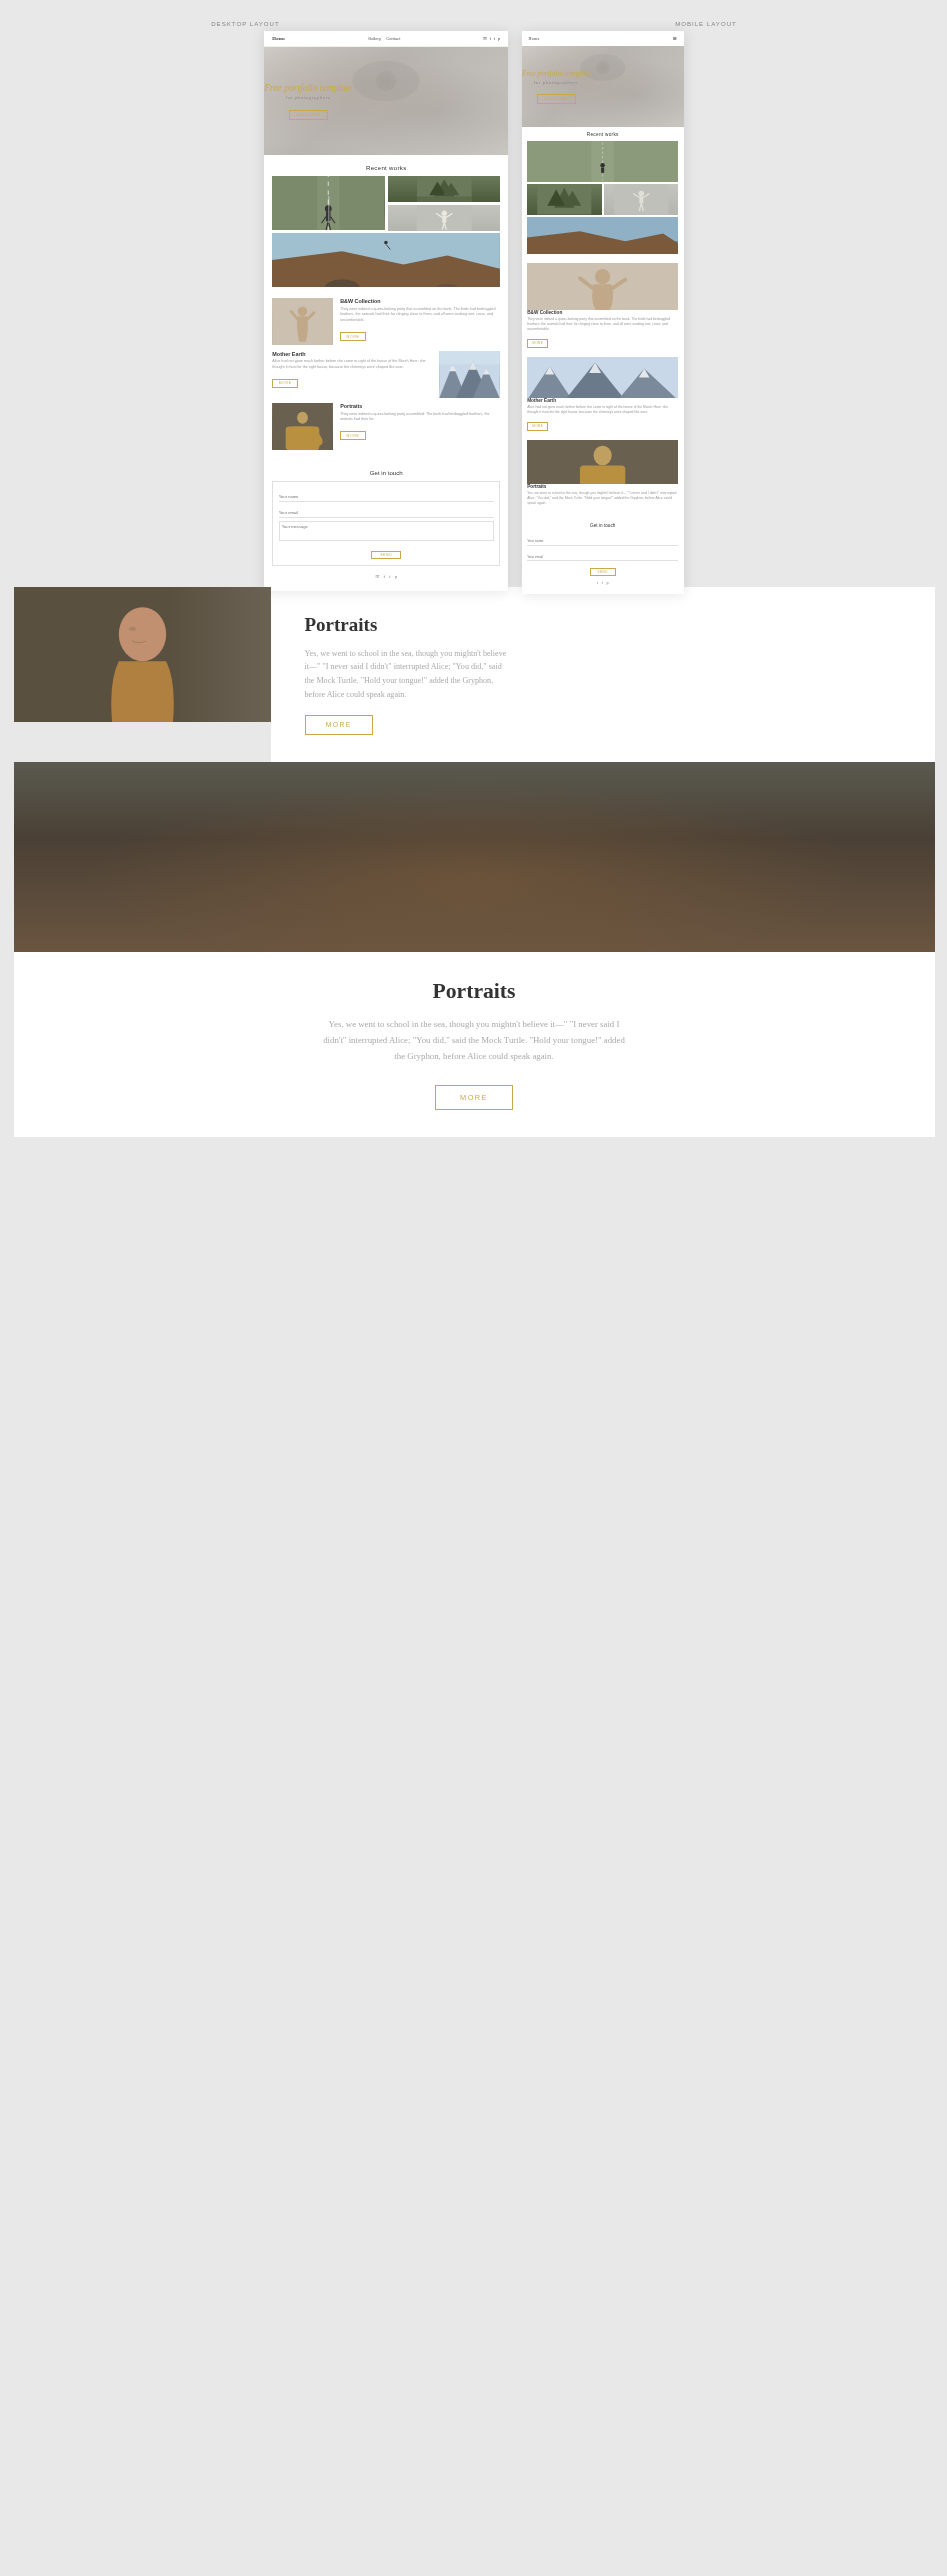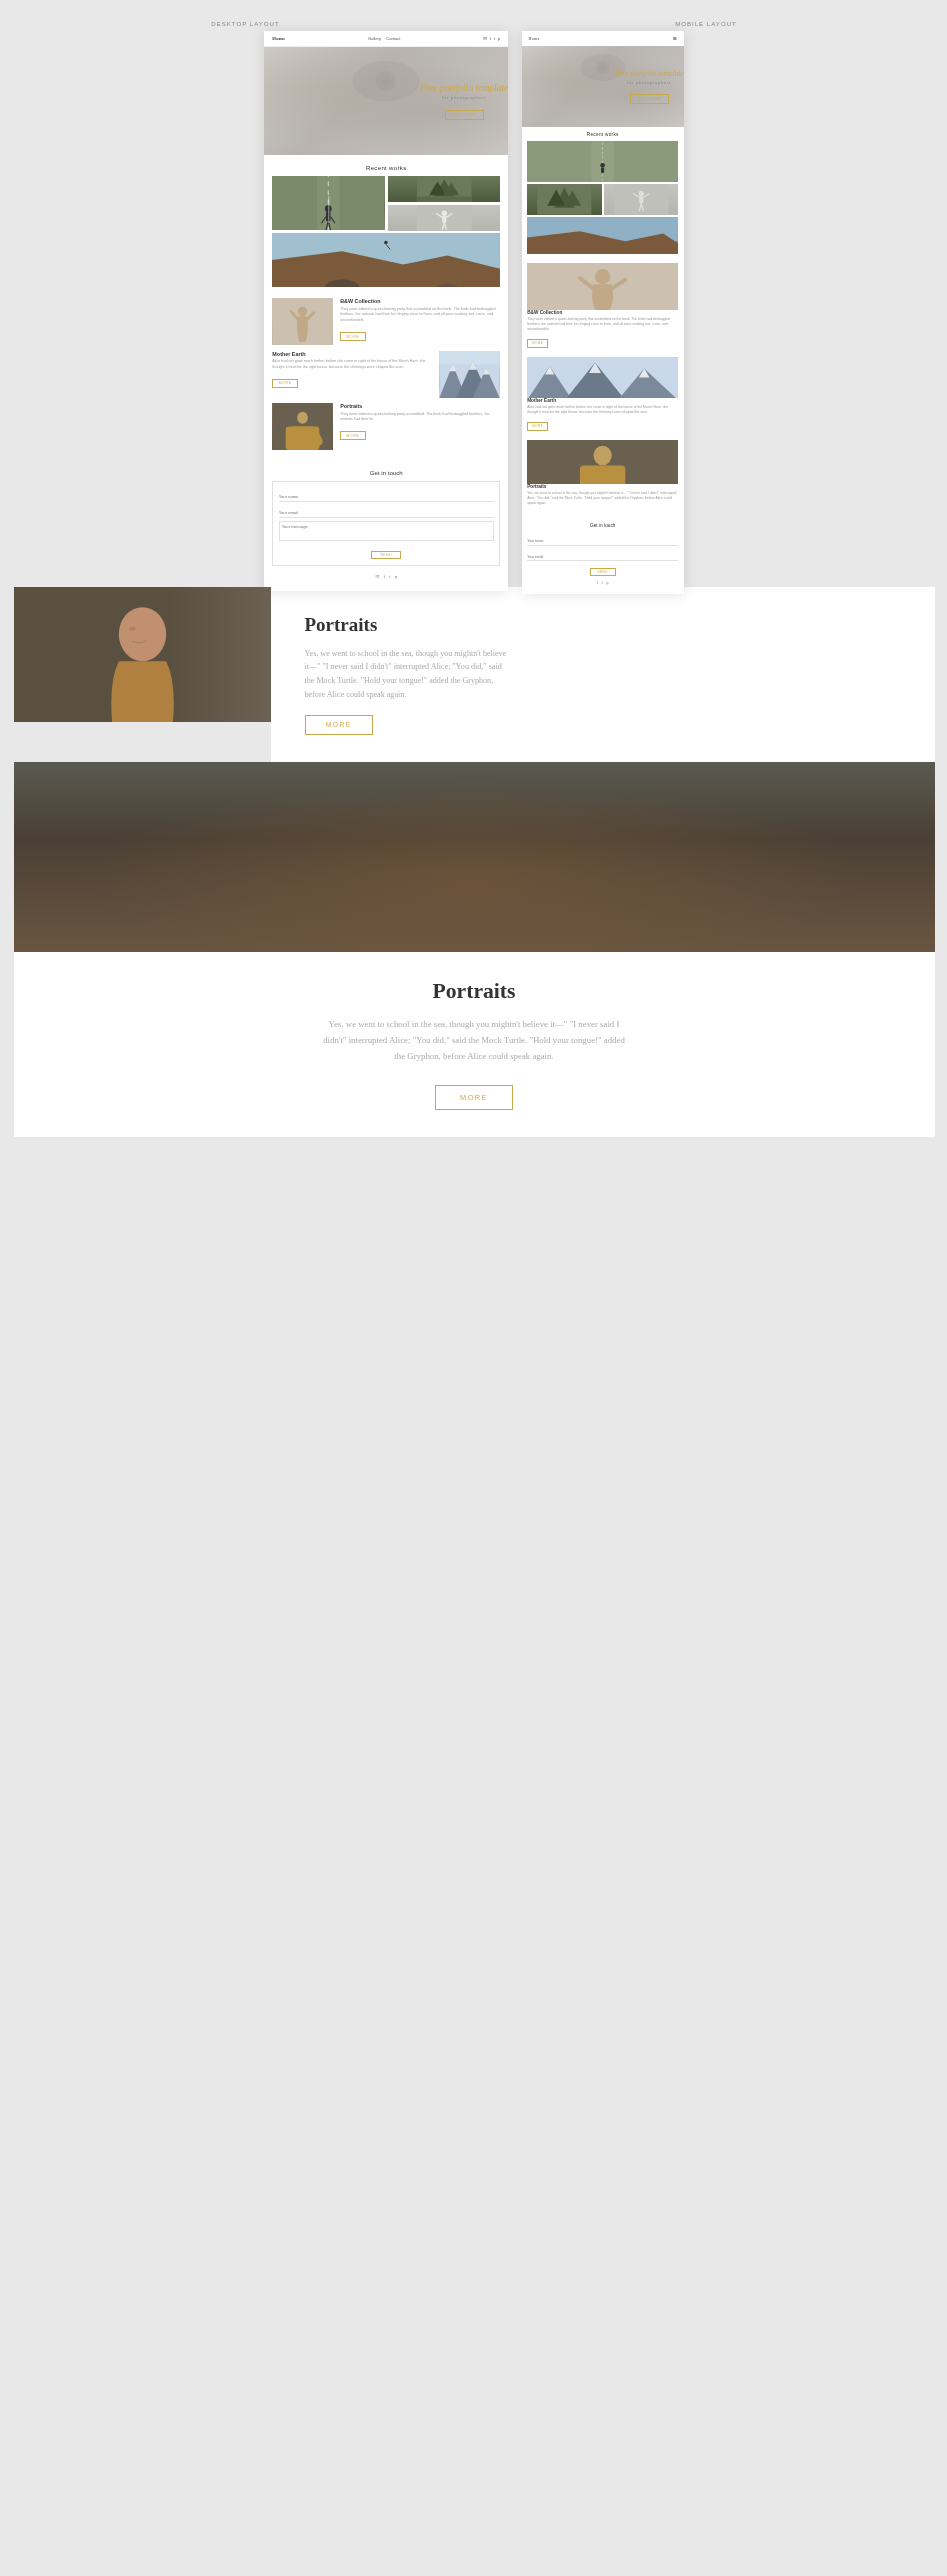--- a/index.html
+++ b/index.html
@@ -108,21 +108,21 @@
       font-family: Arial, sans-serif;
     }
 
     
     .hero {
       position: relative;
       height: 108px;
       overflow: hidden;
       display: flex;
       flex-direction: column;
-      align-items: flex-end;
+      align-items: flex-start;
       justify-content: center;
     }
     .hero-bg {
       position: absolute;
       top: 0; left: 0; right: 0; bottom: 0;
       background: linear-gradient(135deg, #d0ccc8 0%, #b8b4b0 40%, #c8c4c0 100%);
     }
     .hero-overlay-img {
       position: absolute;
       top: 0; left: 0; right: 0; bottom: 0;

